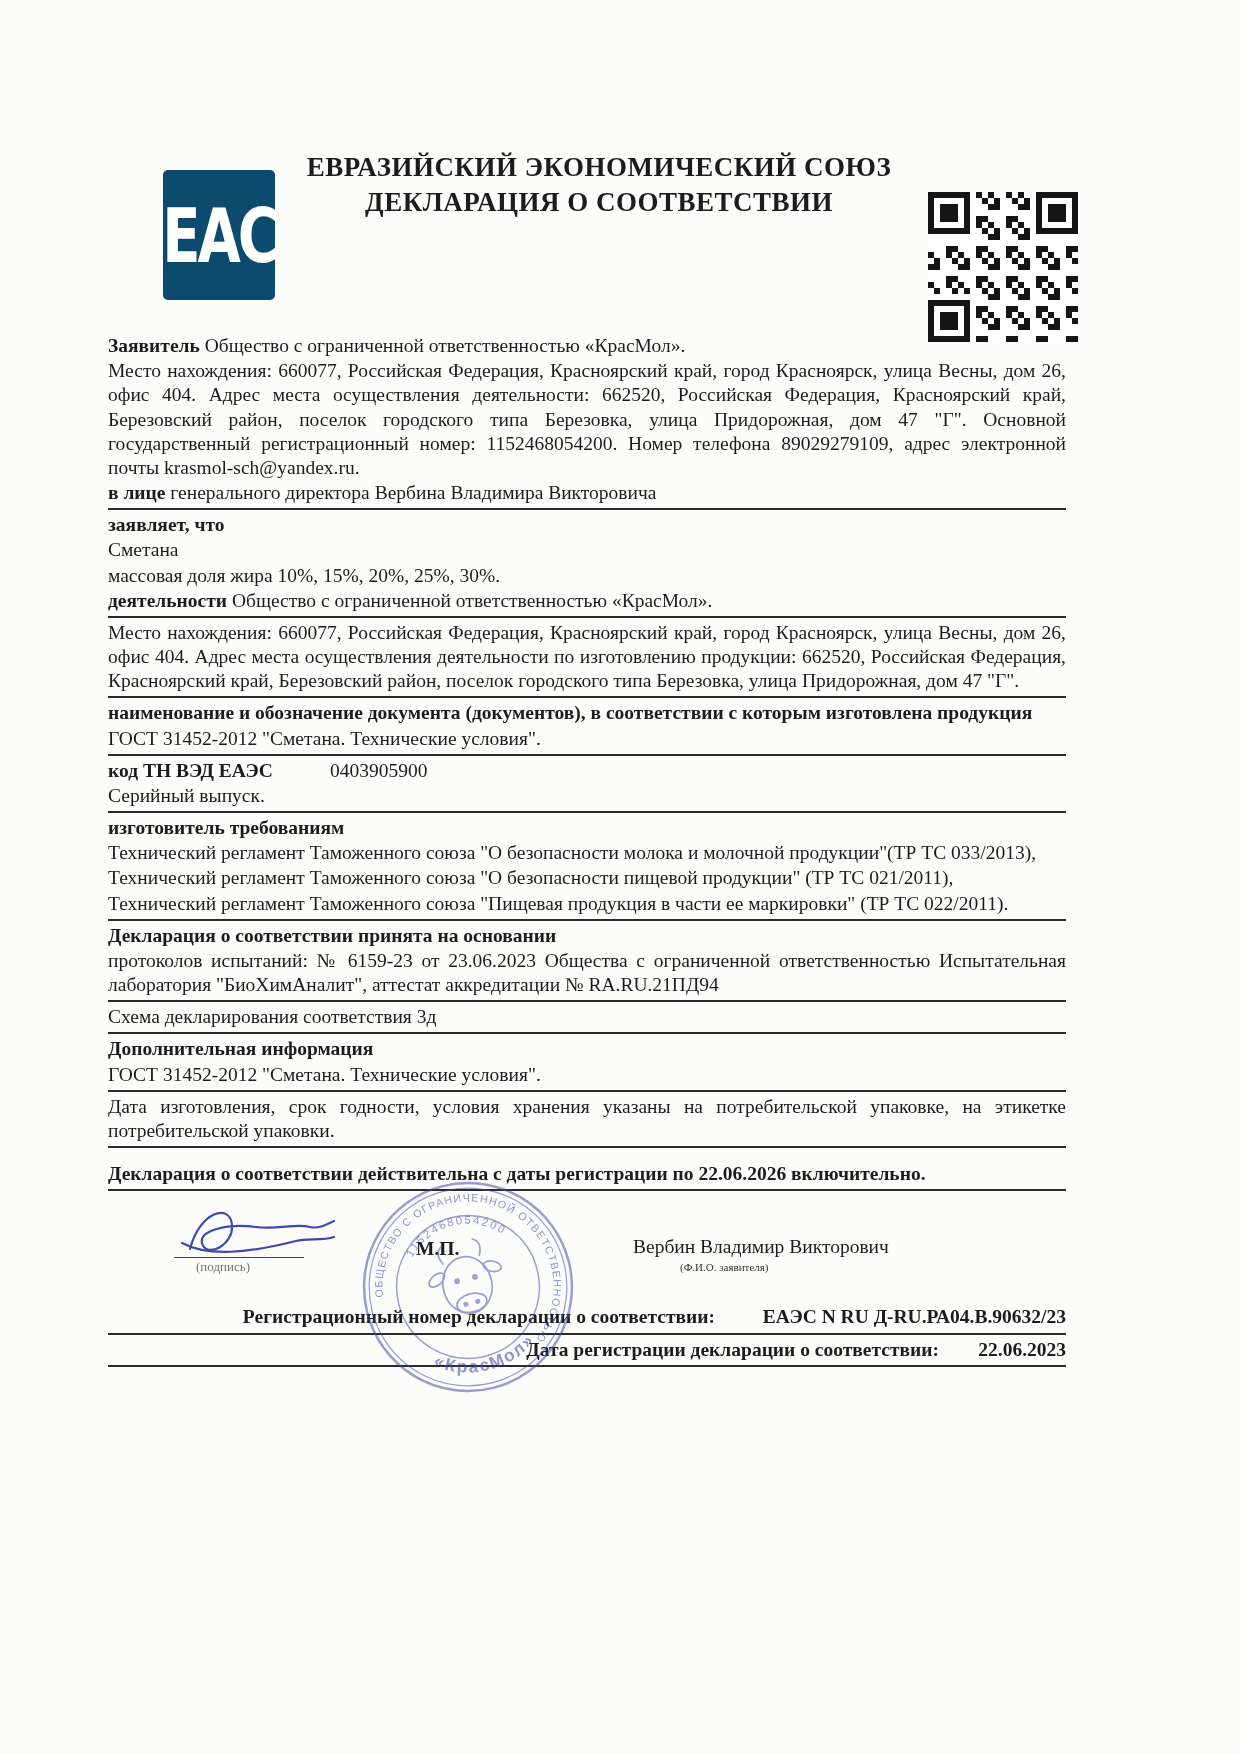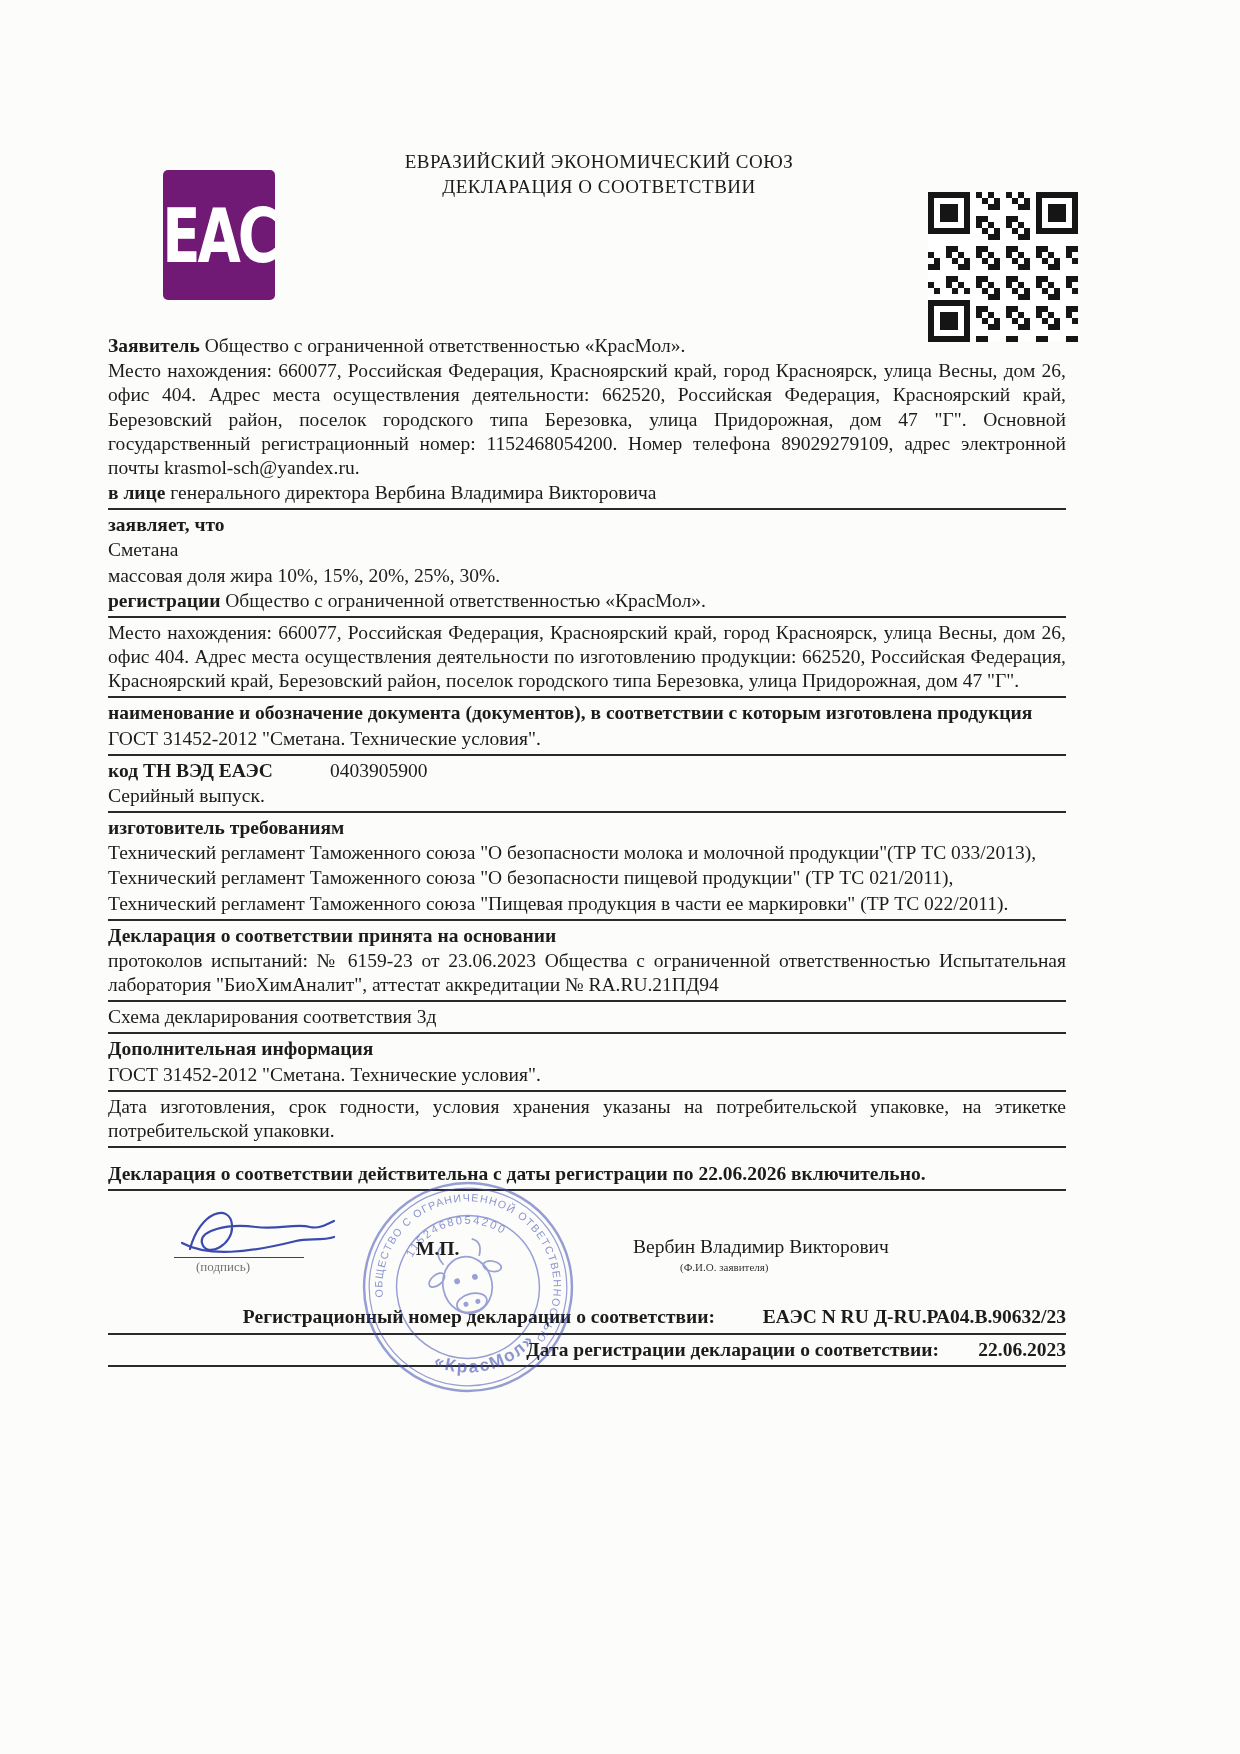--- a/index.html
+++ b/index.html
@@ -9,32 +9,32 @@
     font-family:"Liberation Serif","DejaVu Serif",serif;
     color:#1c1c1c;
     position:relative;
     overflow:hidden;
   }
   .page { position:absolute; inset:0; }
 
   
   .eac-mark{
     position:absolute; left:163px; top:170px; width:112px; height:130px;
-    background:#701a75; color:#fff; display:flex; align-items:center; justify-content:center;
+    background:#0c4a6e; color:#fff; display:flex; align-items:center; justify-content:center;
     border-radius:5px;
   }
   .eac-mark span{
     font-family:"DejaVu Sans","Liberation Sans",sans-serif;
     font-weight:bold; font-size:56px; letter-spacing:-3px; transform:scaleY(1.35);
   }
 
   
   .doc-title{
     position:absolute; left:120px; top:150px; width:958px;
-    text-align:center; font-weight:normal; font-size:19px; letter-spacing:.5px; line-height:1.3;
+    text-align:center; font-weight:bold; font-size:27px; letter-spacing:.5px; line-height:1.3;
   }
 
   
   .qr{ position:absolute; left:928px; top:192px; width:150px; height:150px; }
 
   
   .content{
     position:absolute; left:108px; top:333px; width:958px;
     font-size:19.5px; line-height:1.24;
   }
@@ -246,21 +246,21 @@
 
     <p class="just"><span class="bold">Заявитель</span> <span>Общество с ограниченной ответственностью «КрасМол».</span></p>
     <p class="just">Место нахождения: 660077, Российская Федерация, Красноярский край, город Красноярск, улица Весны, дом 26, офис 404. Адрес места осуществления деятельности: 662520, Российская Федерация, Красноярский край, Березовский район, поселок городского типа Березовка, улица Придорожная, дом 47 "Г". Основной государственный регистрационный номер: 1152468054200. Номер телефона 89029279109, адрес электронной почты krasmol-sch@yandex.ru.</p>
     <p class="just"><span class="bold">в лице</span> <span>генерального директора Вербина Владимира Викторовича</span></p>
 
     <hr class="rule">
 
     <p class="bold">заявляет, что</p>
     <p>Сметана</p>
     <p>массовая доля жира 10%, 15%, 20%, 25%, 30%.</p>
-    <p class="just"><span class="bold">регистрации</span> <span>Общество с ограниченной ответственностью «КрасМол».</span></p>
+    <p class="just"><span class="bold">деятельности</span> <span>Общество с ограниченной ответственностью «КрасМол».</span></p>
 
     <hr class="rule">
 
     <p class="just">Место нахождения: 660077, Российская Федерация, Красноярский край, город Красноярск, улица Весны, дом 26, офис 404. Адрес места осуществления деятельности по изготовлению продукции: 662520, Российская Федерация, Красноярский край, Березовский район, поселок городского типа Березовка, улица Придорожная, дом 47 "Г".</p>
 
     <hr class="rule">
 
     <p class="bold just">наименование и обозначение документа (документов), в соответствии с которым изготовлена продукция</p>
     <p>ГОСТ 31452-2012  "Сметана. Технические условия".</p>
 

